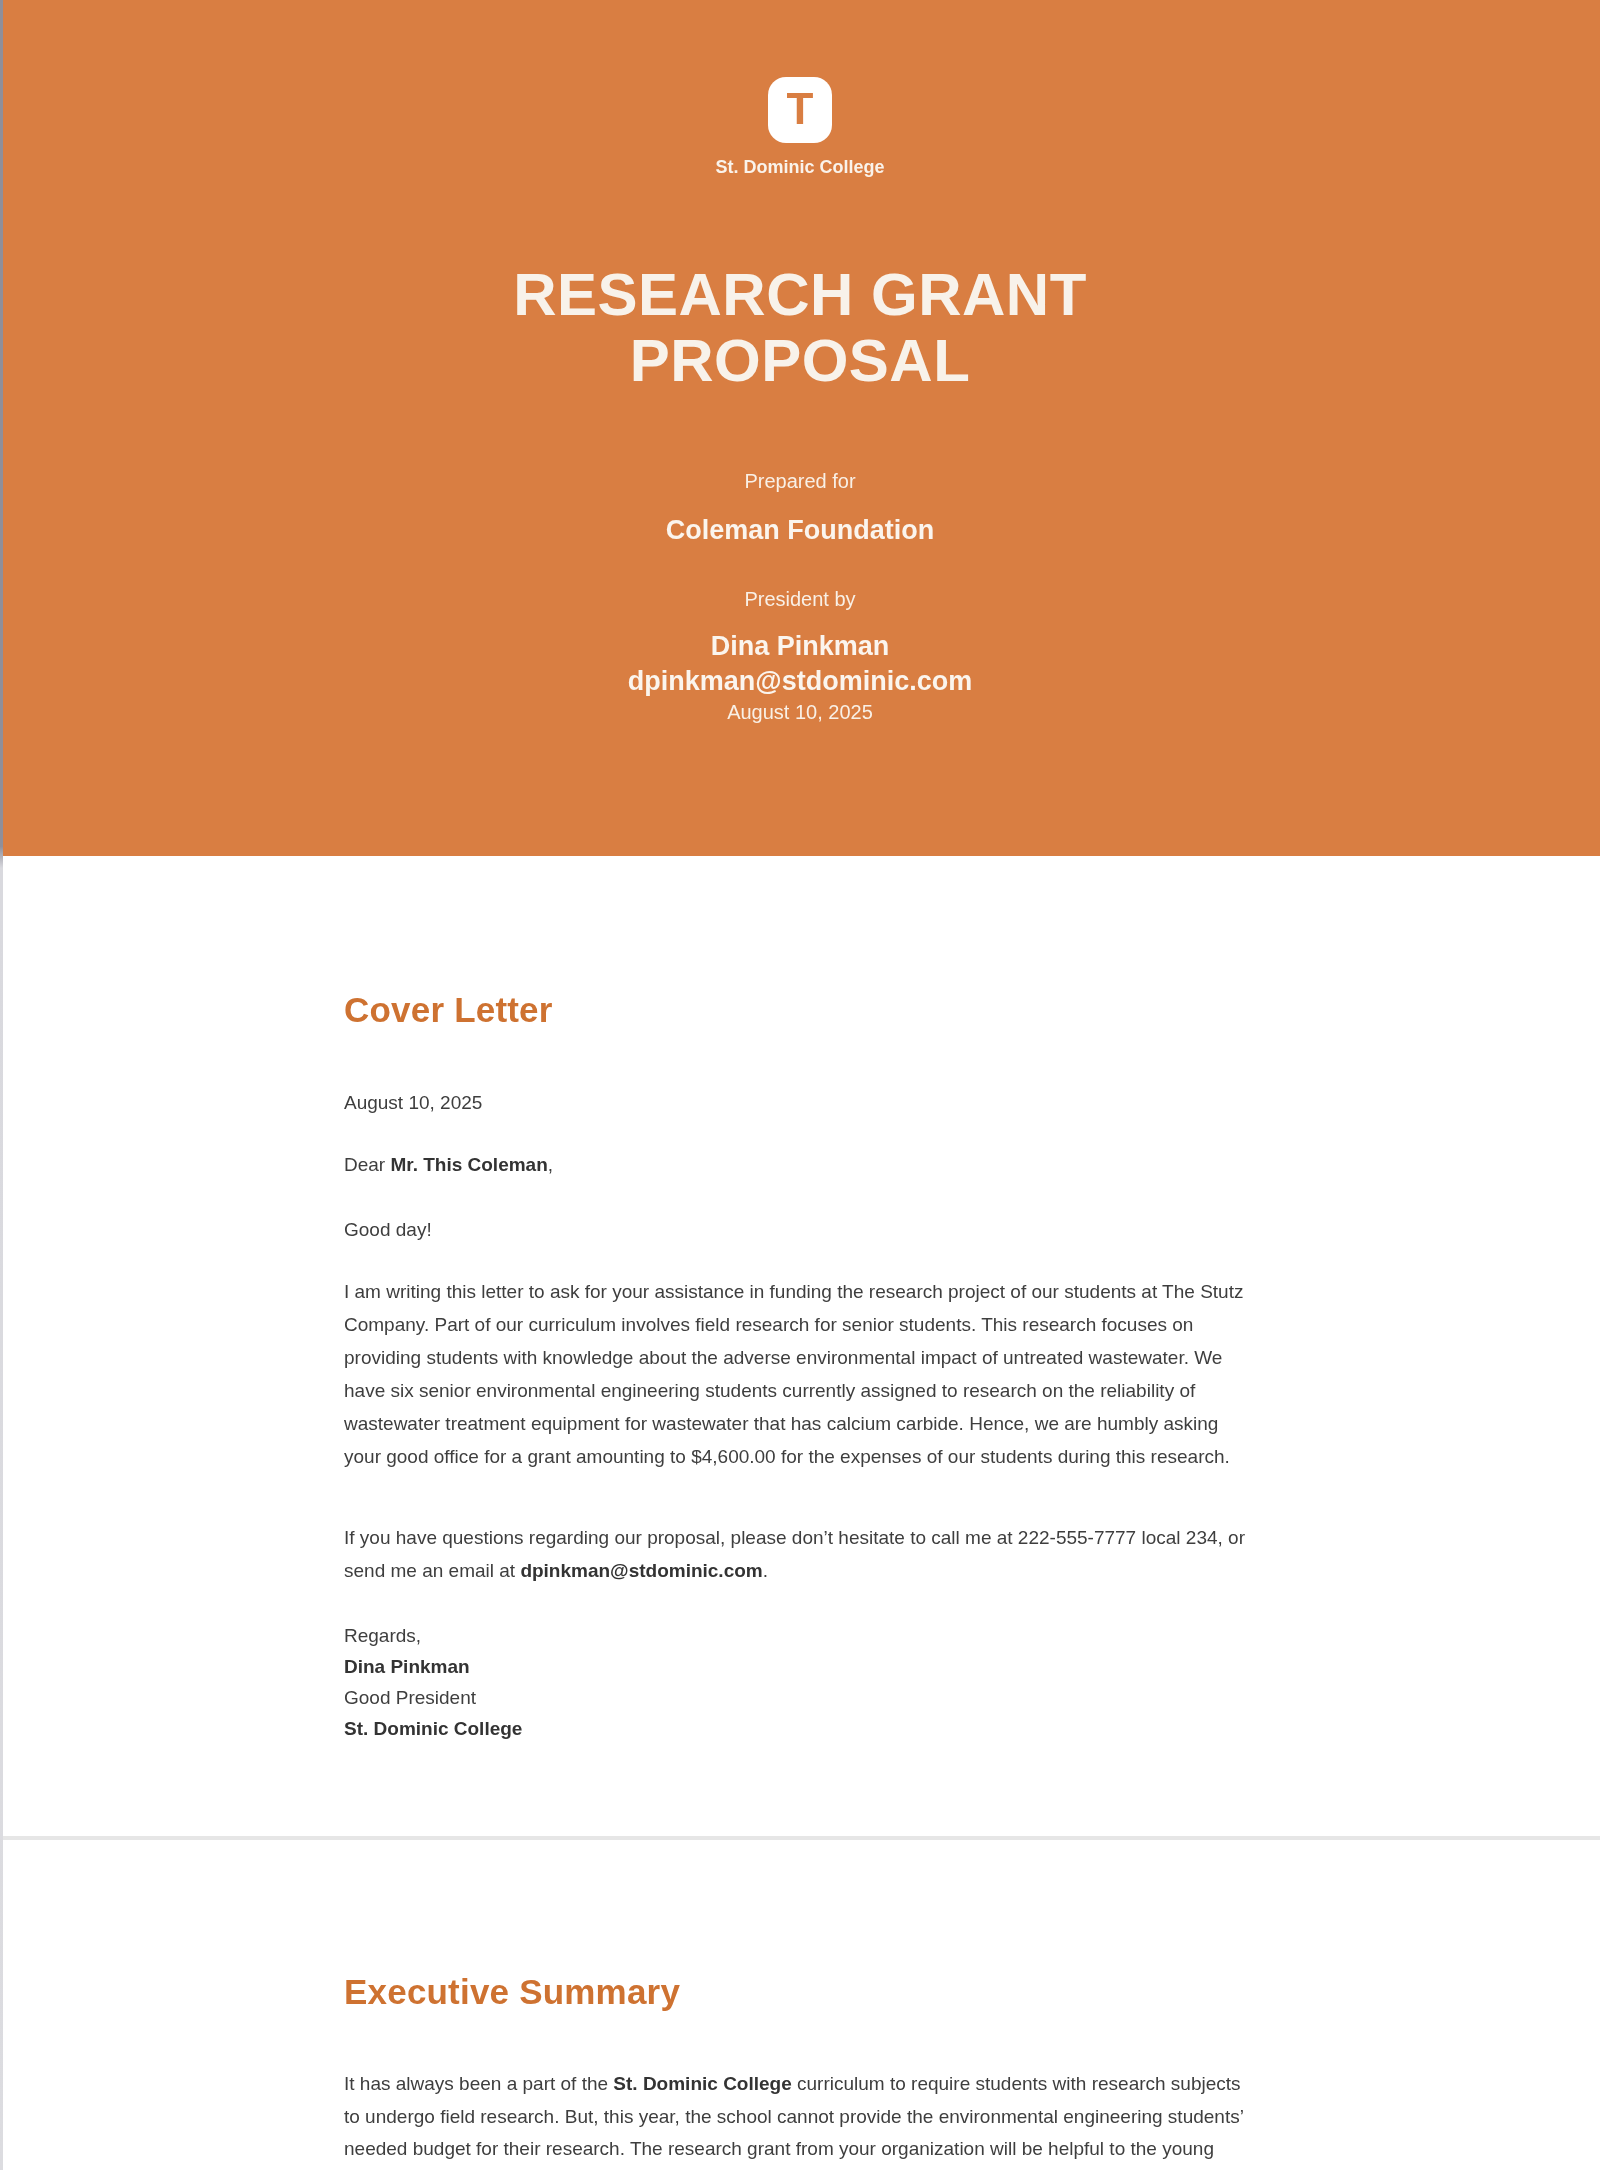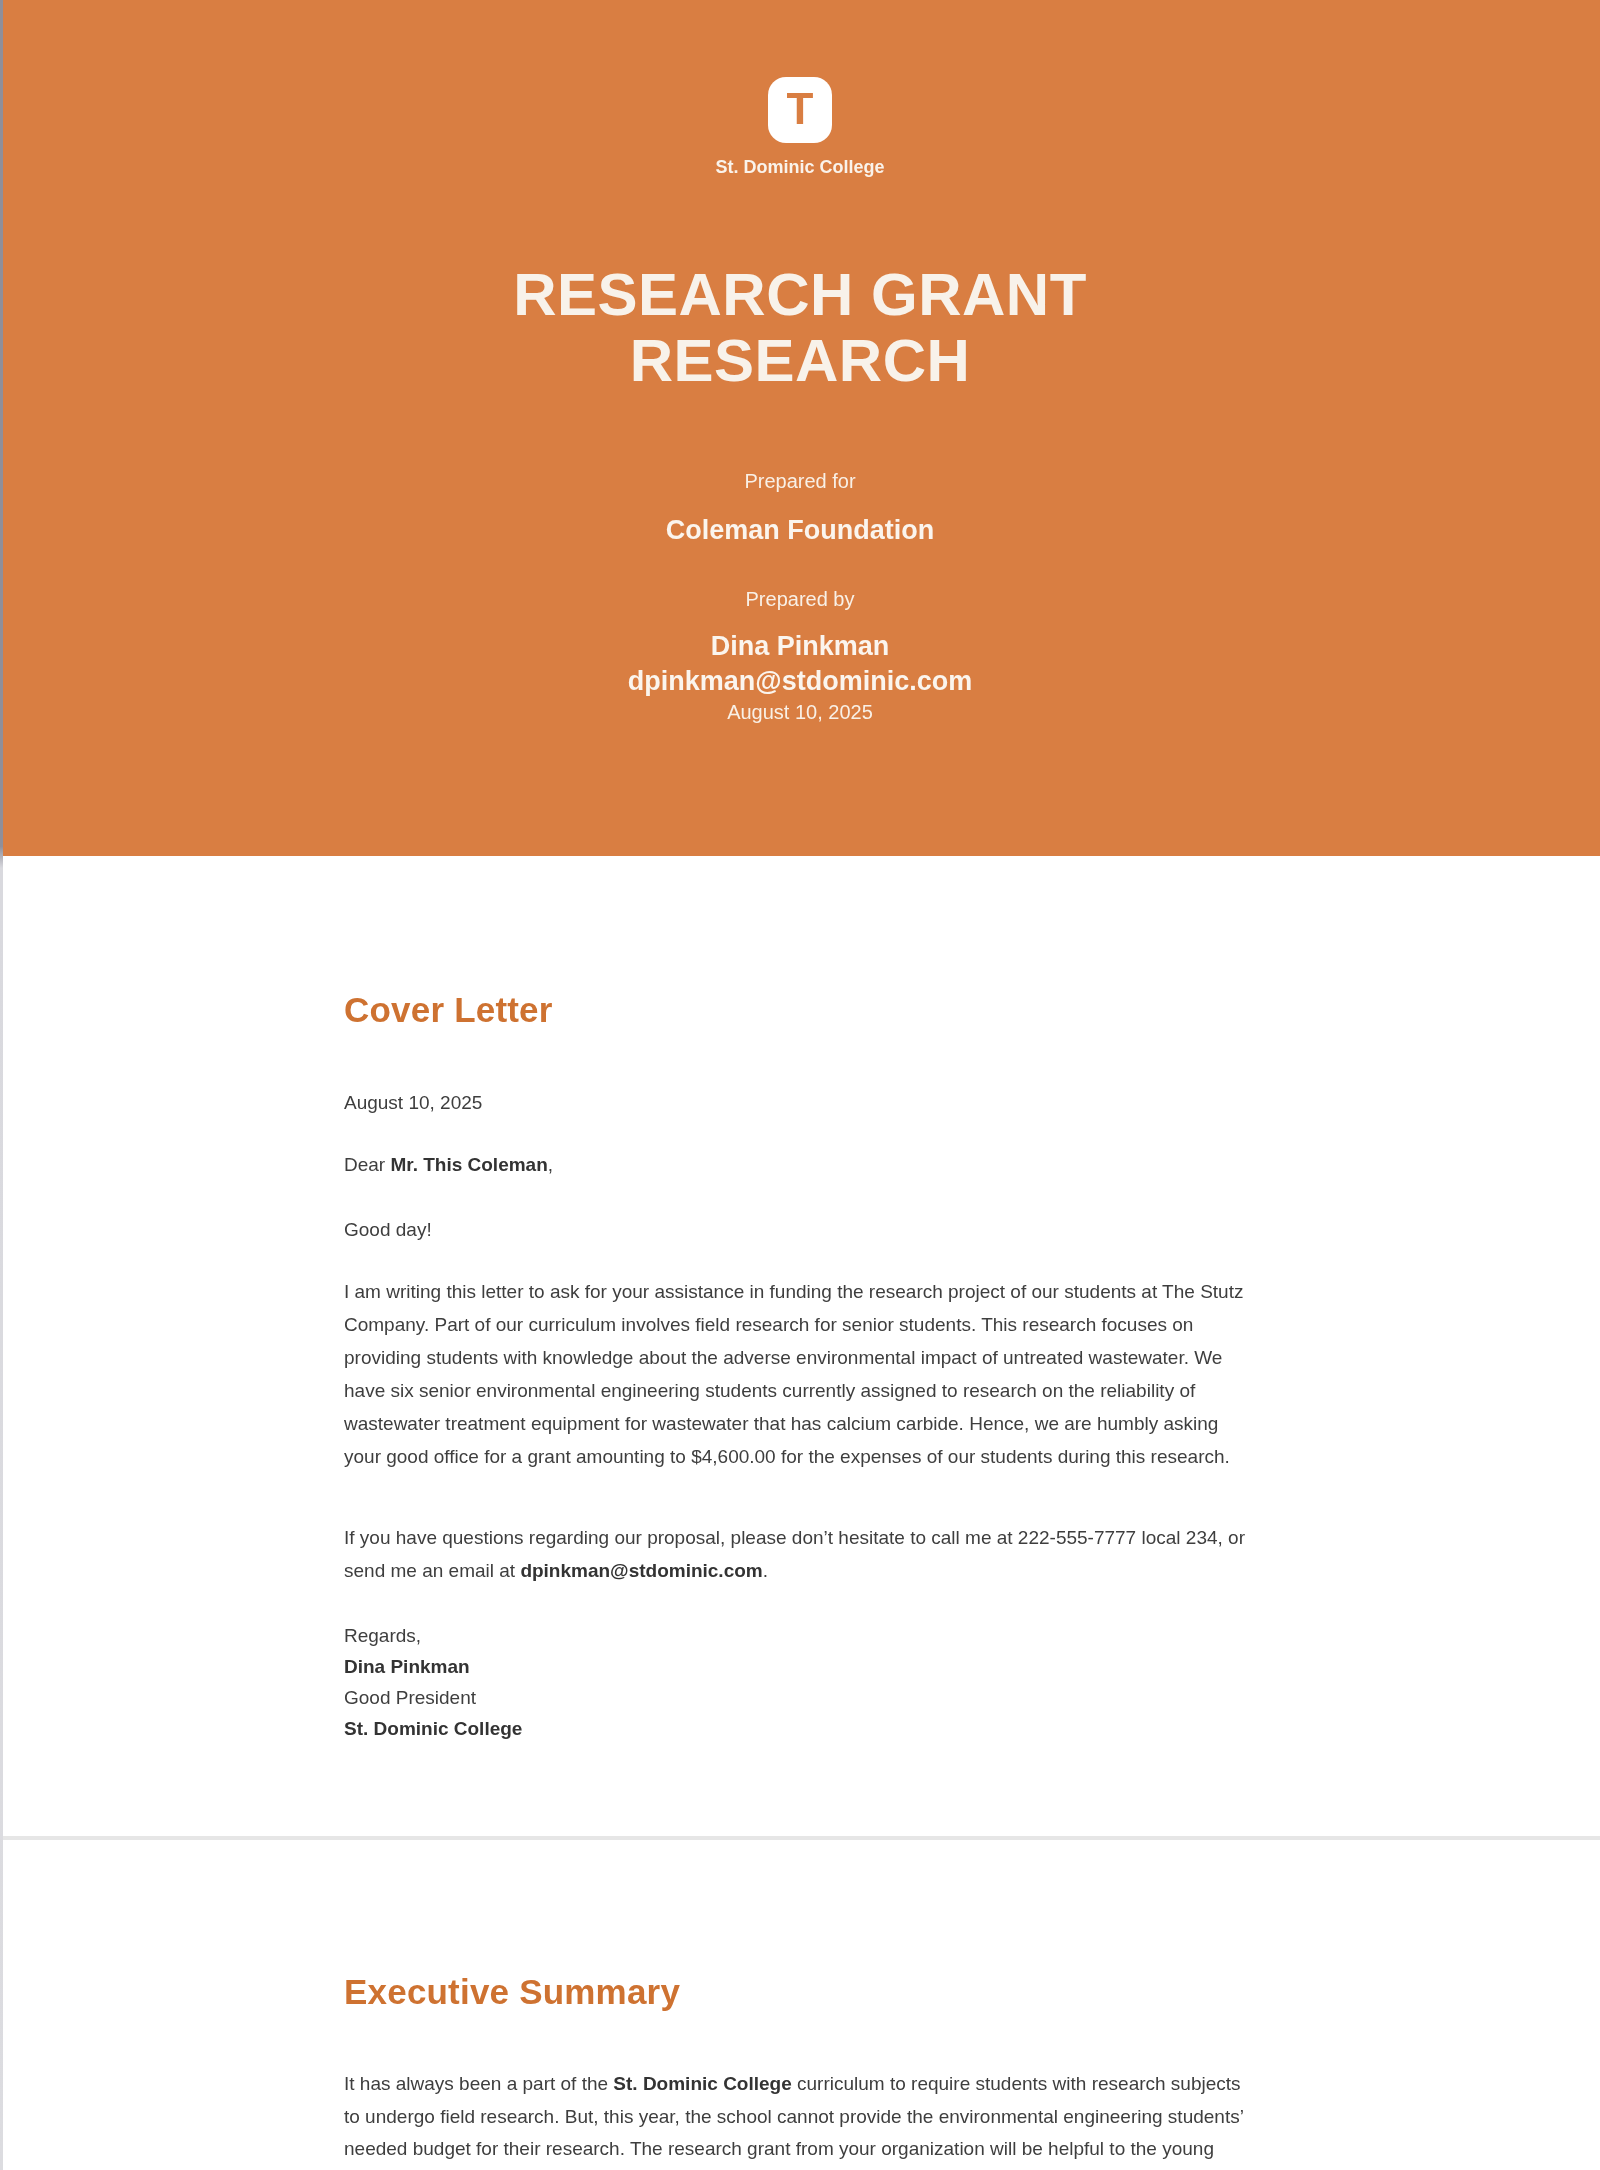--- a/index.html
+++ b/index.html
@@ -128,27 +128,27 @@
   <div class="page1">
 
     <div class="hero">
       <div class="logo-box">
         <span class="logo-letter">T</span>
       </div>
       <div class="centered school-name">St. Dominic College</div>
 
       <div class="centered doc-title">
         <div>RESEARCH GRANT</div>
-        <div>RESEARCH</div>
+        <div>PROPOSAL</div>
       </div>
 
       <div class="centered hero-label lbl-prepared-for">Prepared for</div>
       <div class="centered hero-strong val-prepared-for">Coleman Foundation</div>
 
-      <div class="centered hero-label lbl-prepared-by">Prepared by</div>
+      <div class="centered hero-label lbl-prepared-by">President by</div>
       <div class="centered hero-strong val-prepared-by">Dina Pinkman</div>
       <div class="centered hero-strong val-email">dpinkman@stdominic.com</div>
       <div class="centered val-date">August 10, 2025</div>
     </div>
 
     <h2 class="content-col section-heading h-cover">Cover Letter</h2>
 
     <div class="content-col body-text t-date">August 10, 2025</div>
 
     <div class="content-col body-text t-dear"><span>Dear </span><span class="b">Mr. This Coleman</span><span>,</span></div>

